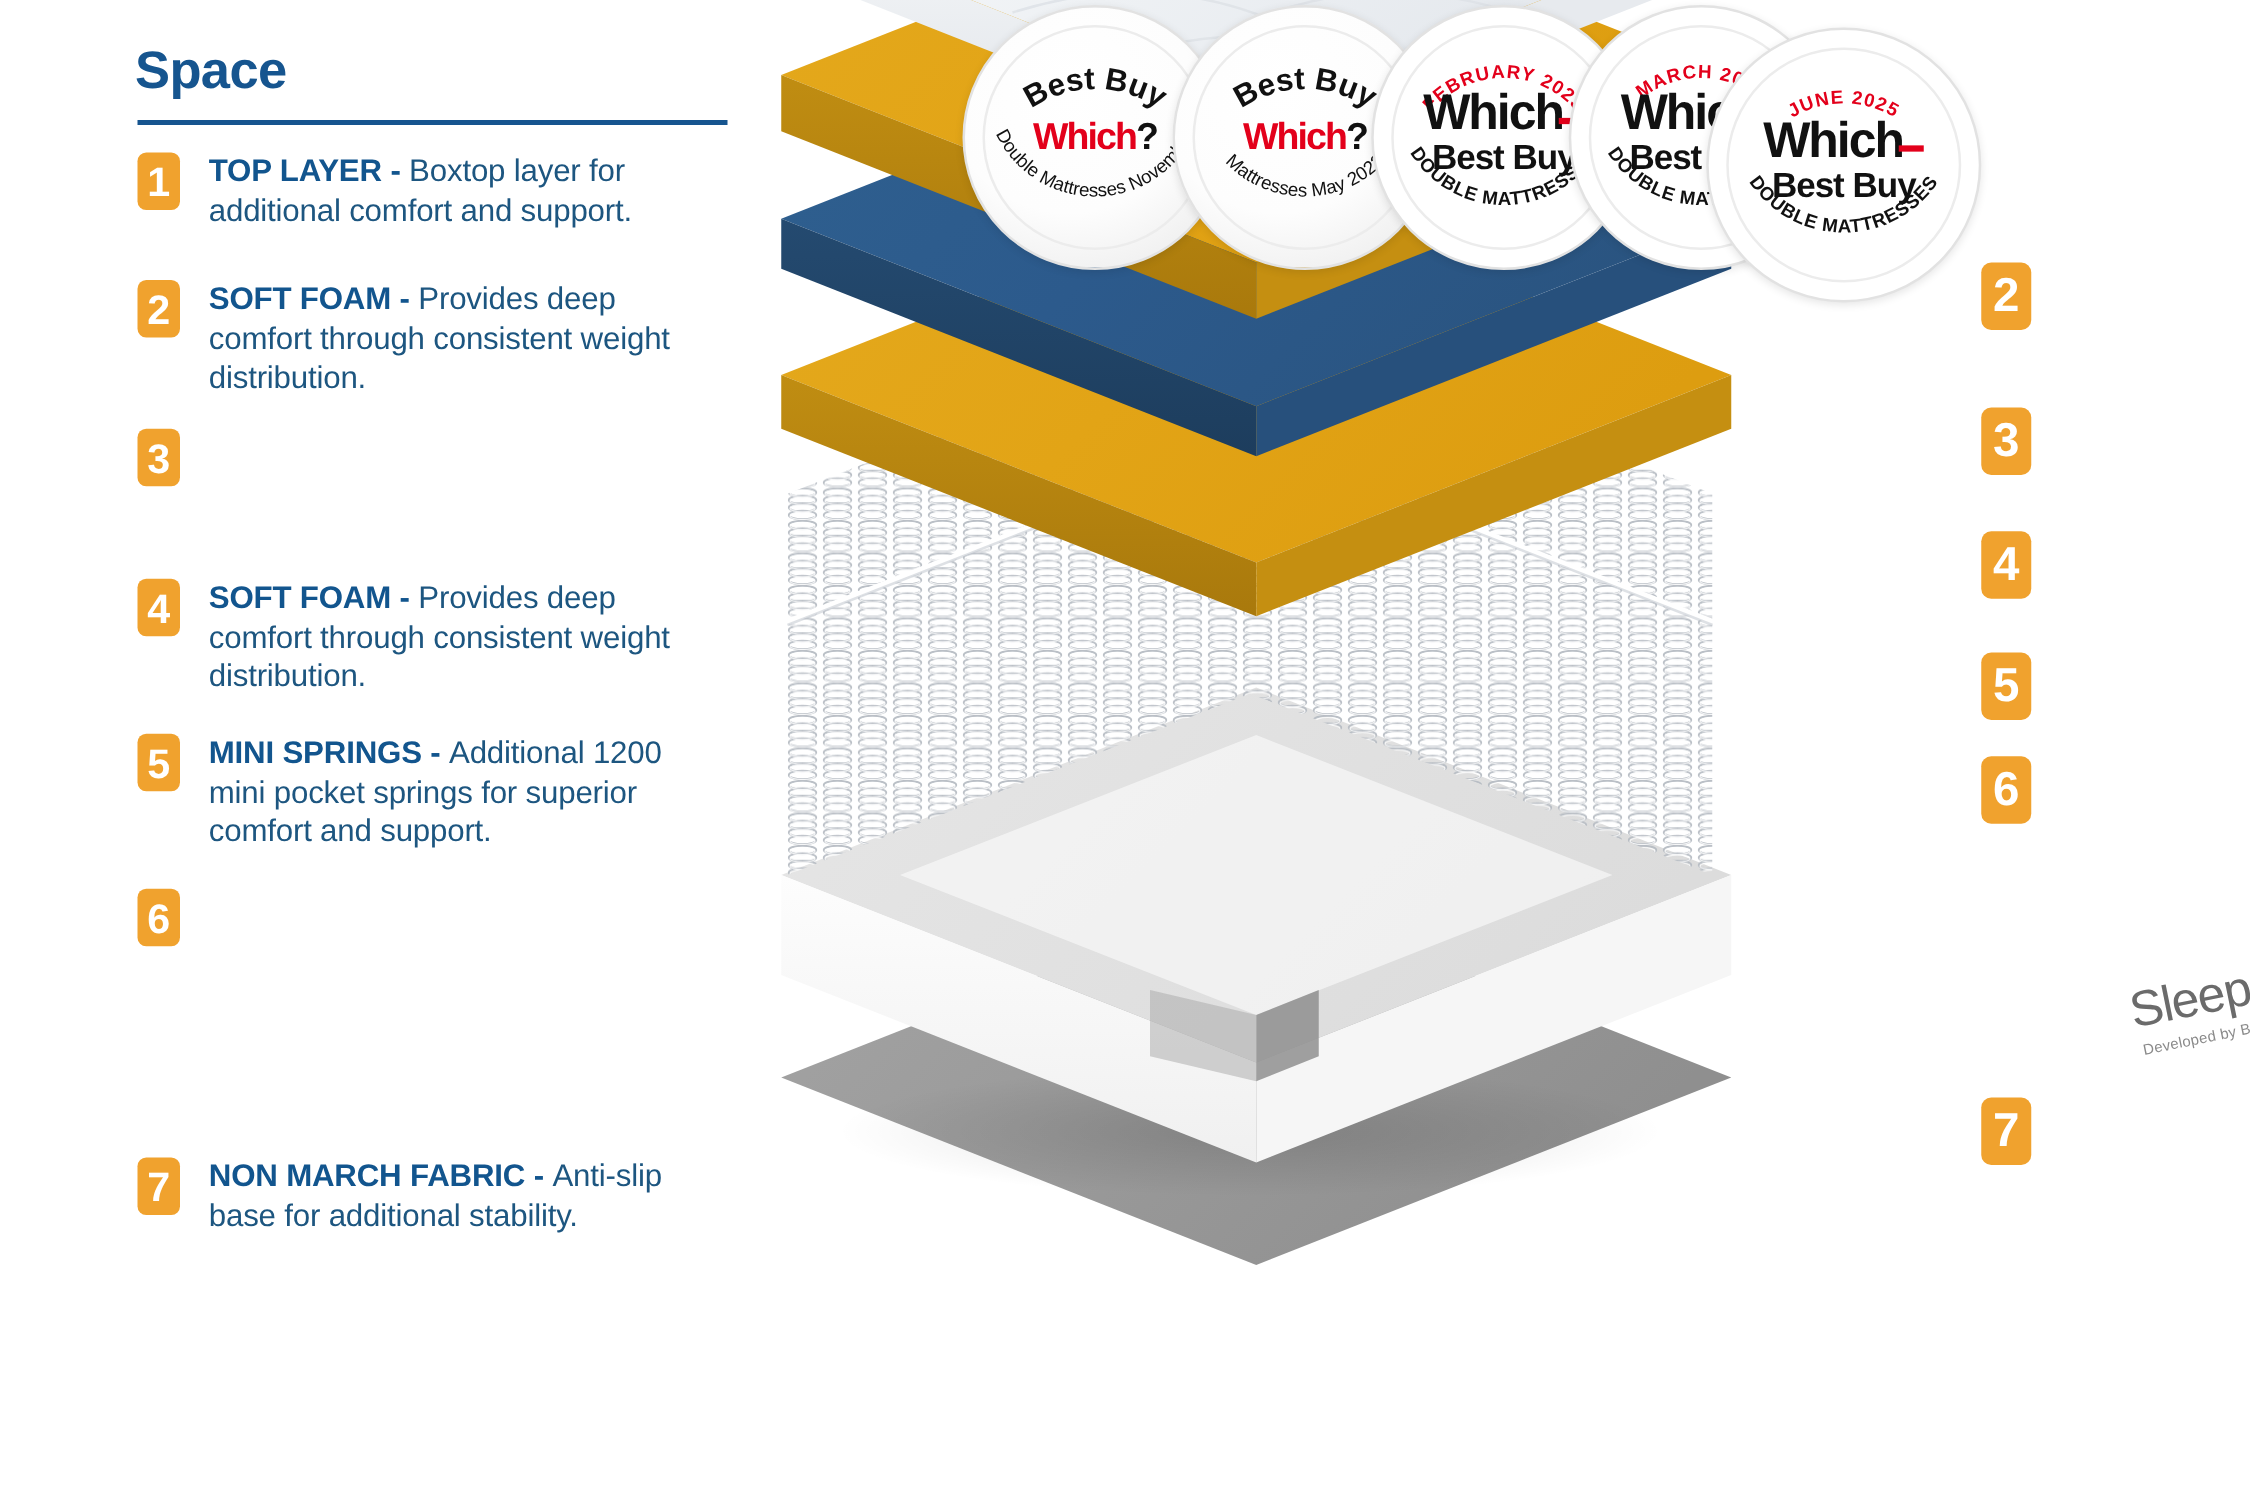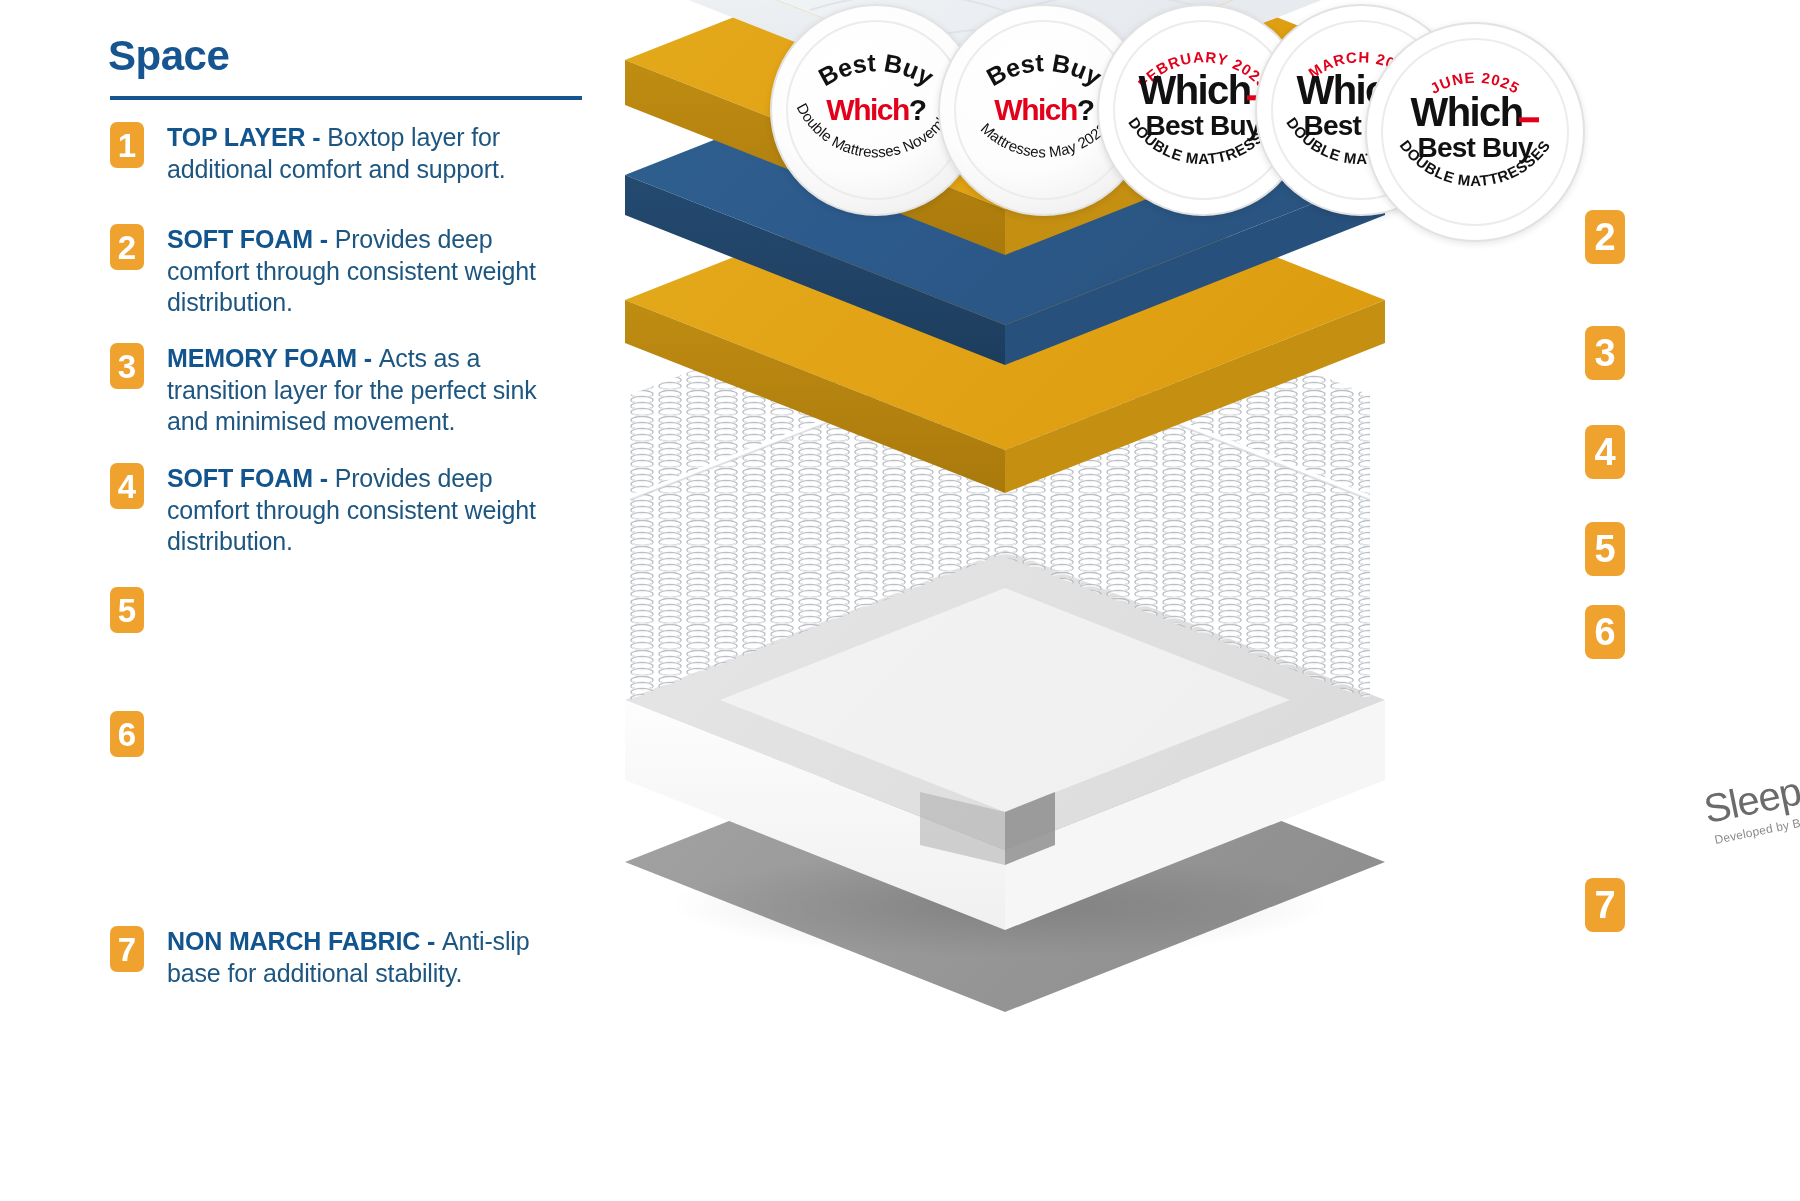--- a/index.html
+++ b/index.html
@@ -133,34 +133,34 @@
 
       <div class="legend-item" style="top:102px;">
         <div class="num-badge">2</div>
         <div class="legend-text" style="width:370px;">
           <span class="lead">SOFT FOAM - </span><span>Provides deep comfort through consistent weight distribution.</span>
         </div>
       </div>
 
       <div class="legend-item" style="top:221px;">
         <div class="num-badge">3</div>
-        <div class="legend-text" style="width:380px;">
-          <span class="lead">MEMORY FOAM - </span><span>Acts as a transition layer for the perfect sink and minimised movement.</span>
-        </div>
       </div>
 
       <div class="legend-item" style="top:341px;">
         <div class="num-badge">4</div>
         <div class="legend-text" style="width:370px;">
           <span class="lead">SOFT FOAM - </span><span>Provides deep comfort through consistent weight distribution.</span>
         </div>
       </div>
 
       <div class="legend-item" style="top:465px;">
         <div class="num-badge">5</div>
+        <div class="legend-text" style="width:400px;">
+          <span class="lead">MINI SPRINGS - </span><span>Additional 1200 mini pocket springs for superior comfort and support.</span>
+        </div>
       </div>
 
       <div class="legend-item" style="top:589px; width:500px;">
         <div class="num-badge">6</div>
       </div>
 
       <div class="legend-item" style="top:804px;">
         <div class="num-badge">7</div>
         <div class="legend-text" style="width:390px;">
           <span class="lead">NON MARCH FABRIC - </span><span>Anti-slip base for additional stability.</span>

